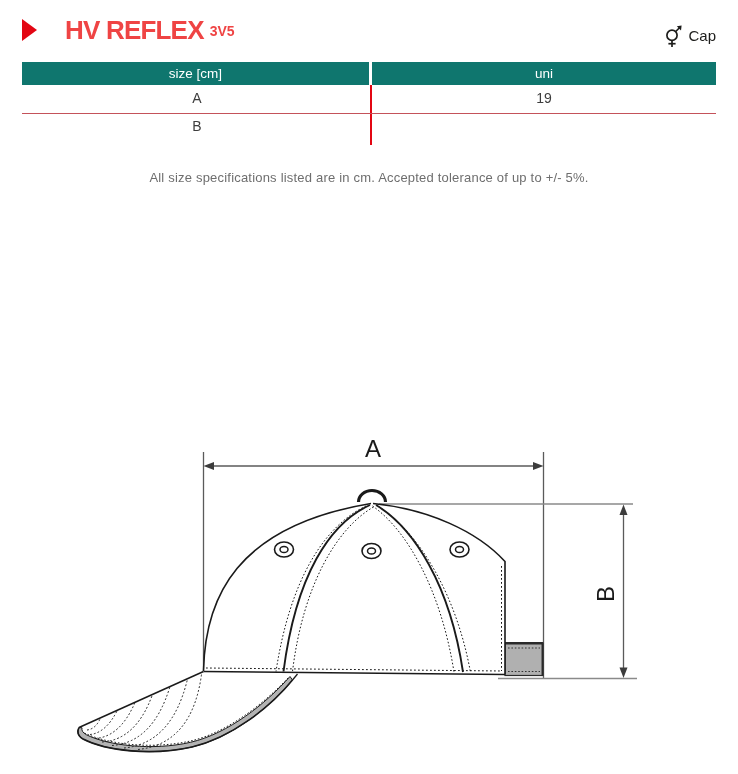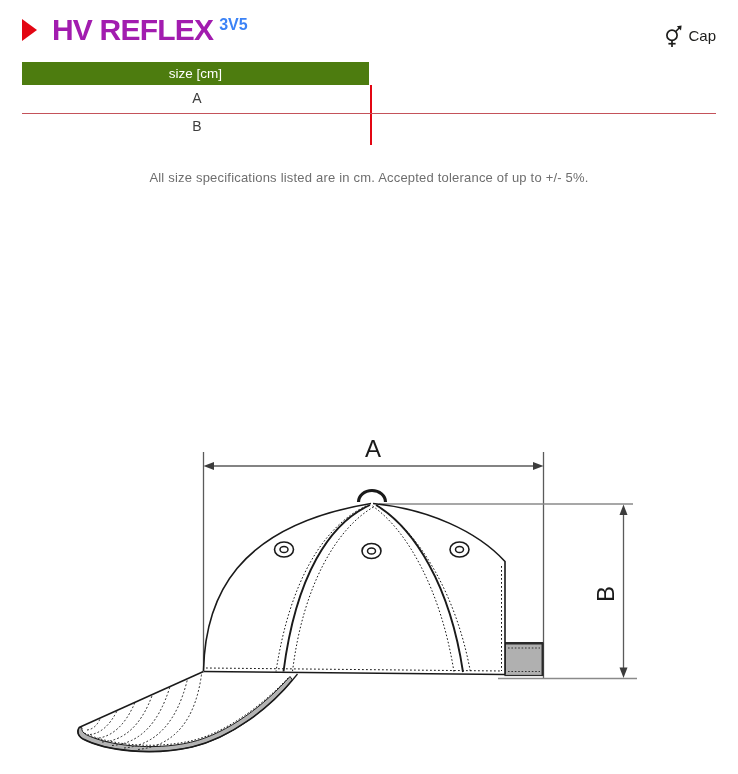--- a/index.html
+++ b/index.html
@@ -13,35 +13,35 @@
   
   .header { position:absolute; top:14px; left:22px; right:22px; height:36px; }
   .title-row { position:absolute; left:0; top:0; display:flex; align-items:flex-start; }
   .title-arrow {
     width:0; height:0; margin-top:5px;
     border-left:15px solid #e30613;
     border-top:11px solid transparent;
     border-bottom:11px solid transparent;
   }
   .title-text {
-    margin:0 0 0 15px; font-size:30px; font-weight:bold;
-    letter-spacing:-0.8px; line-height:32px; color:#a21caf; white-space:nowrap;
+    margin:0 0 0 28px; font-size:26px; font-weight:bold;
+    letter-spacing:-0.8px; line-height:32px; color:#ef4444; white-space:nowrap;
   }
   .title-variant {
-    margin-left:6px; margin-top:2px; font-size:16px; font-weight:bold;
-    color:#3b82f6; letter-spacing:0;
+    margin-left:6px; margin-top:9px; font-size:14px; font-weight:bold;
+    color:#ef4444; letter-spacing:0;
   }
   .category { position:absolute; right:0; top:9px; display:flex; align-items:center; gap:3px; }
   .category-label { font-size:15px; color:#1d1d1b; }
 
   
   .size-table { position:absolute; top:62px; left:22px; width:694px; height:80px; }
   .thead { display:flex; height:23px; }
   .th {
-    background:#4d7c0f; color:#ffffff; font-size:13.5px;
+    background:#0f766e; color:#ffffff; font-size:13.5px;
     display:flex; align-items:center; justify-content:center;
   }
   .th-1 { width:347px; margin-right:3px; }
   .th-2 { flex:1; }
   .trow { display:flex; }
   .trow-a { height:26px; }
   .trow-b { height:30px; }
   .td {
     font-size:14px; color:#3d3d3d;
     display:flex; align-items:center; justify-content:center;
@@ -78,23 +78,25 @@
       <line x1="11.7" y1="8.5" x2="16.2" y2="4" stroke="#1d1d1b" stroke-width="1.7"></line>
       <polygon points="17.6,2.6 12.8,3.2 17,7.4" fill="#1d1d1b"></polygon>
     </svg>
     <span class="category-label">Cap</span>
   </div>
 </div>
 
 <div class="size-table">
   <div class="thead">
     <div class="th th-1">size [cm]</div>
+    <div class="th th-2">uni</div>
   </div>
   <div class="trow trow-a">
     <div class="td td-1">A</div>
+    <div class="td td-2">19</div>
   </div>
   <div class="trow trow-b">
     <div class="td td-1">B</div>
   </div>
   <div class="table-vline"></div>
   <div class="table-separator"></div>
 </div>
 
 <div class="note">All size specifications listed are in cm. Accepted tolerance of up to +/- 5%.</div>
 

